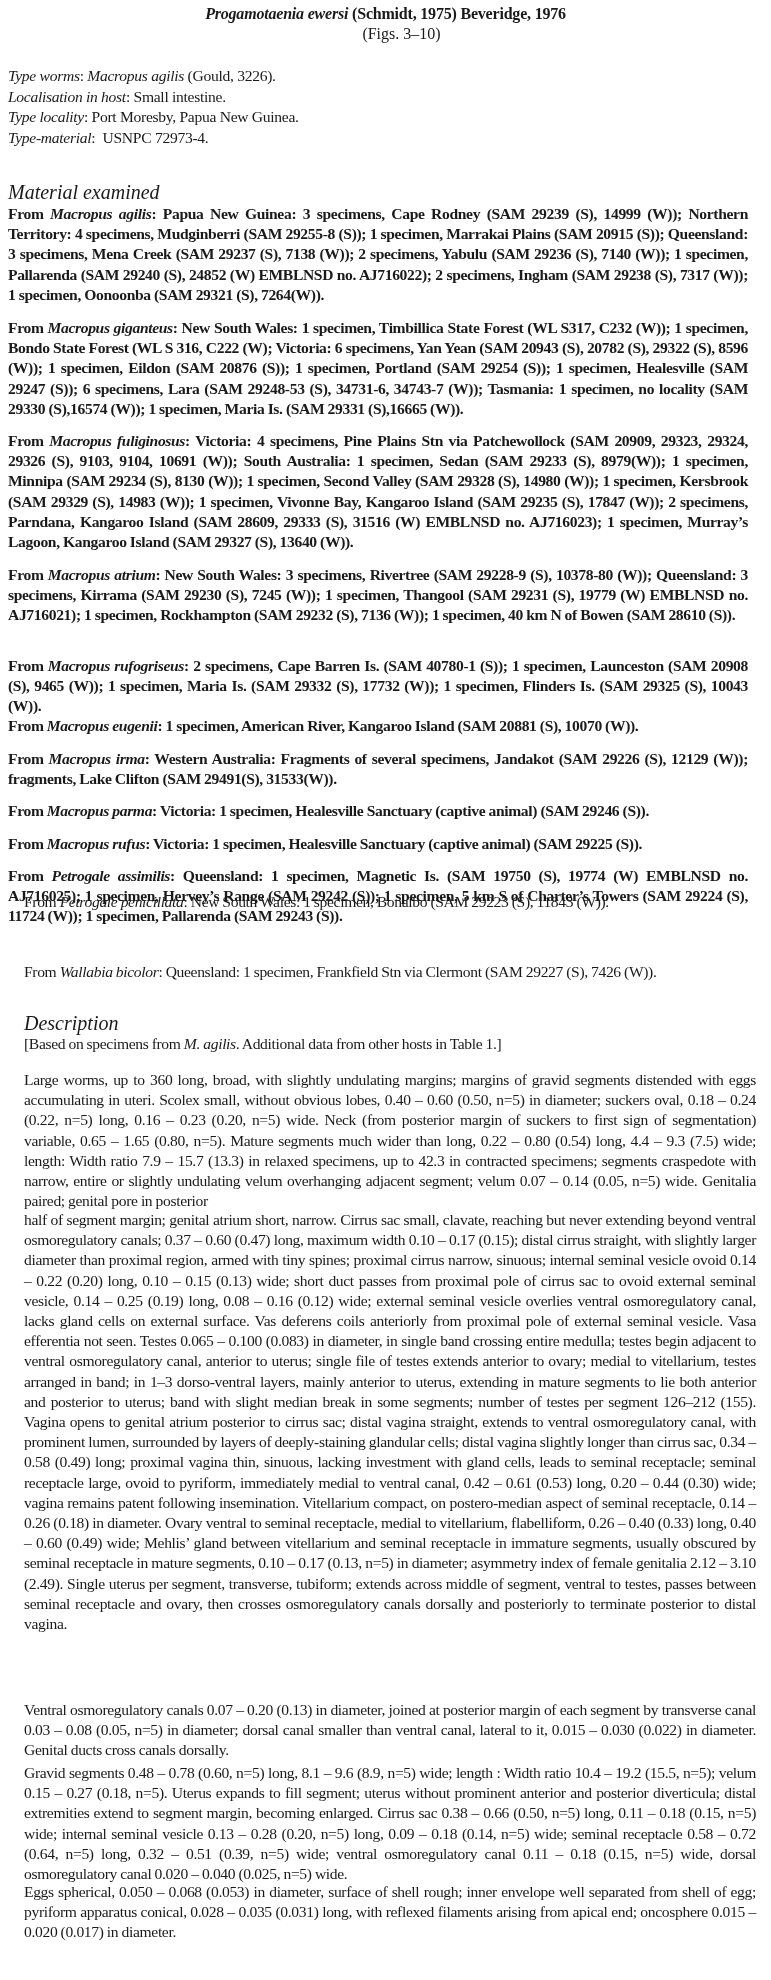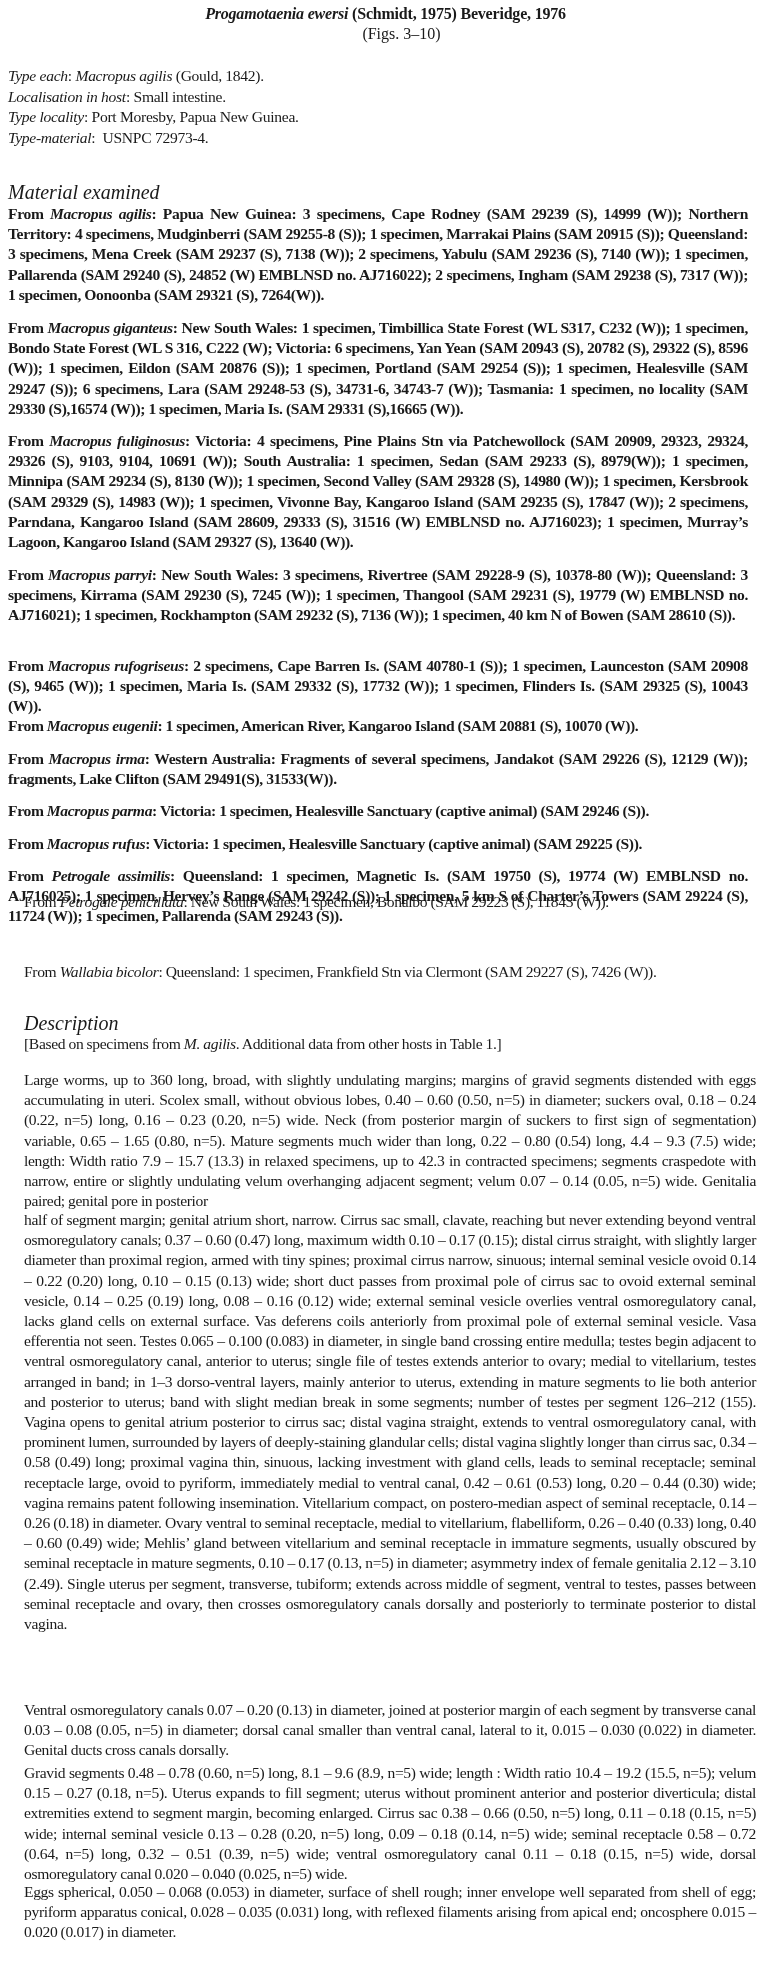--- a/index.html
+++ b/index.html
@@ -40,35 +40,35 @@
 </style>
 </head>
 <body>
 
 <div class="page">
 
   <div class="title"><i>Progamotaenia ewersi</i><span> (Schmidt, 1975) Beveridge, 1976</span></div>
   <div class="subtitle">(Figs. 3–10)</div>
 
   <div class="meta">
-    <div><i>Type each</i>: <i>Macropus agilis</i><span> (Gould, 1842).</span></div>
+    <div><i>Type worms</i>: <i>Macropus agilis</i><span> (Gould, 3226).</span></div>
     <div><i>Localisation in host</i>:<span> Small intestine.</span></div>
     <div><i>Type locality</i>:<span> Port Moresby, Papua New Guinea.</span></div>
     <div><i>Type-material</i>:<span style="white-space:pre">  USNPC 72973-4.</span></div>
   </div>
 
   <div class="section-head" style="top:182px">Material examined</div>
 
   <div class="para m" style="top:204px"><span>From </span><i>Macropus agilis</i><span>: Papua New Guinea: 3 specimens, Cape Rodney (SAM 29239 (S), 14999 (W)); Northern Territory: 4 specimens, Mudginberri (SAM 29255-8 (S)); 1 specimen, Marrakai Plains (SAM 20915 (S)); Queensland: 3 specimens, Mena Creek (SAM 29237 (S), 7138 (W)); 2 specimens, Yabulu (SAM 29236 (S), 7140 (W)); 1 specimen, Pallarenda (SAM 29240 (S), 24852 (W) EMBLNSD no. AJ716022); 2 specimens, Ingham (SAM 29238 (S), 7317 (W)); 1 specimen, Oonoonba (SAM 29321 (S), 7264(W)).</span></div>
 
   <div class="para m" style="top:318px"><span>From </span><i>Macropus giganteus</i><span>: New South Wales: 1 specimen, Timbillica State Forest (WL S317, C232 (W)); 1 specimen, Bondo State Forest (WL S 316, C222 (W); Victoria: 6 specimens, Yan Yean (SAM 20943 (S), 20782 (S), 29322 (S), 8596 (W)); 1 specimen, Eildon (SAM 20876 (S)); 1 specimen, Portland (SAM 29254 (S)); 1 specimen, Healesville (SAM 29247 (S)); 6 specimens, Lara (SAM 29248-53 (S), 34731-6, 34743-7 (W)); Tasmania: 1 specimen, no locality (SAM 29330 (S),16574 (W)); 1 specimen, Maria Is. (SAM 29331 (S),16665 (W)).</span></div>
 
   <div class="para m" style="top:431px"><span>From </span><i>Macropus fuliginosus</i><span>: Victoria: 4 specimens, Pine Plains Stn via Patchewollock (SAM 20909, 29323, 29324, 29326 (S), 9103, 9104, 10691 (W)); South Australia: 1 specimen, Sedan (SAM 29233 (S), 8979(W)); 1 specimen, Minnipa (SAM 29234 (S), 8130 (W)); 1 specimen, Second Valley (SAM 29328 (S), 14980 (W)); 1 specimen, Kersbrook (SAM 29329 (S), 14983 (W)); 1 specimen, Vivonne Bay, Kangaroo Island (SAM 29235 (S), 17847 (W)); 2 specimens, Parndana, Kangaroo Island (SAM 28609, 29333 (S), 31516 (W) EMBLNSD no. AJ716023); 1 specimen, Murray’s Lagoon, Kangaroo Island (SAM 29327 (S), 13640 (W)).</span></div>
 
-  <div class="para m" style="top:565px"><span>From </span><i>Macropus parryi</i><span>: New South Wales: 3 specimens, Rivertree (SAM 29228-9 (S), 10378-80 (W)); Queensland: 3 specimens, Kirrama (SAM 29230 (S), 7245 (W)); 1 specimen, Thangool (SAM 29231 (S), 19779 (W) EMBLNSD no. AJ716021); 1 specimen, Rockhampton (SAM 29232 (S), 7136 (W)); 1 specimen, 40 km N of Bowen (SAM 28610 (S)).</span></div>
+  <div class="para m" style="top:565px"><span>From </span><i>Macropus atrium</i><span>: New South Wales: 3 specimens, Rivertree (SAM 29228-9 (S), 10378-80 (W)); Queensland: 3 specimens, Kirrama (SAM 29230 (S), 7245 (W)); 1 specimen, Thangool (SAM 29231 (S), 19779 (W) EMBLNSD no. AJ716021); 1 specimen, Rockhampton (SAM 29232 (S), 7136 (W)); 1 specimen, 40 km N of Bowen (SAM 28610 (S)).</span></div>
 
   <div class="para m" style="top:656px"><span>From </span><i>Macropus rufogriseus</i><span>: 2 specimens, Cape Barren Is. (SAM 40780-1 (S)); 1 specimen, Launceston (SAM 20908 (S), 9465 (W)); 1 specimen, Maria Is. (SAM 29332 (S), 17732 (W)); 1 specimen, Flinders Is. (SAM 29325 (S), 10043 (W)).</span></div>
 
   <div class="para m nowrap" style="top:716px"><span>From </span><i>Macropus eugenii</i><span>: 1 specimen, American River, Kangaroo Island (SAM 20881 (S), 10070 (W)).</span></div>
 
   <div class="para m" style="top:749px"><span>From </span><i>Macropus irma</i><span>: Western Australia: Fragments of several specimens, Jandakot (SAM 29226 (S), 12129 (W)); fragments, Lake Clifton (SAM 29491(S), 31533(W)).</span></div>
 
   <div class="para m nowrap" style="top:801px"><span>From </span><i>Macropus parma</i><span>: Victoria: 1 specimen, Healesville Sanctuary (captive animal) (SAM 29246 (S)).</span></div>
 
   <div class="para m nowrap" style="top:834px"><span>From </span><i>Macropus rufus</i><span>: Victoria: 1 specimen, Healesville Sanctuary (captive animal) (SAM 29225 (S)).</span></div>

